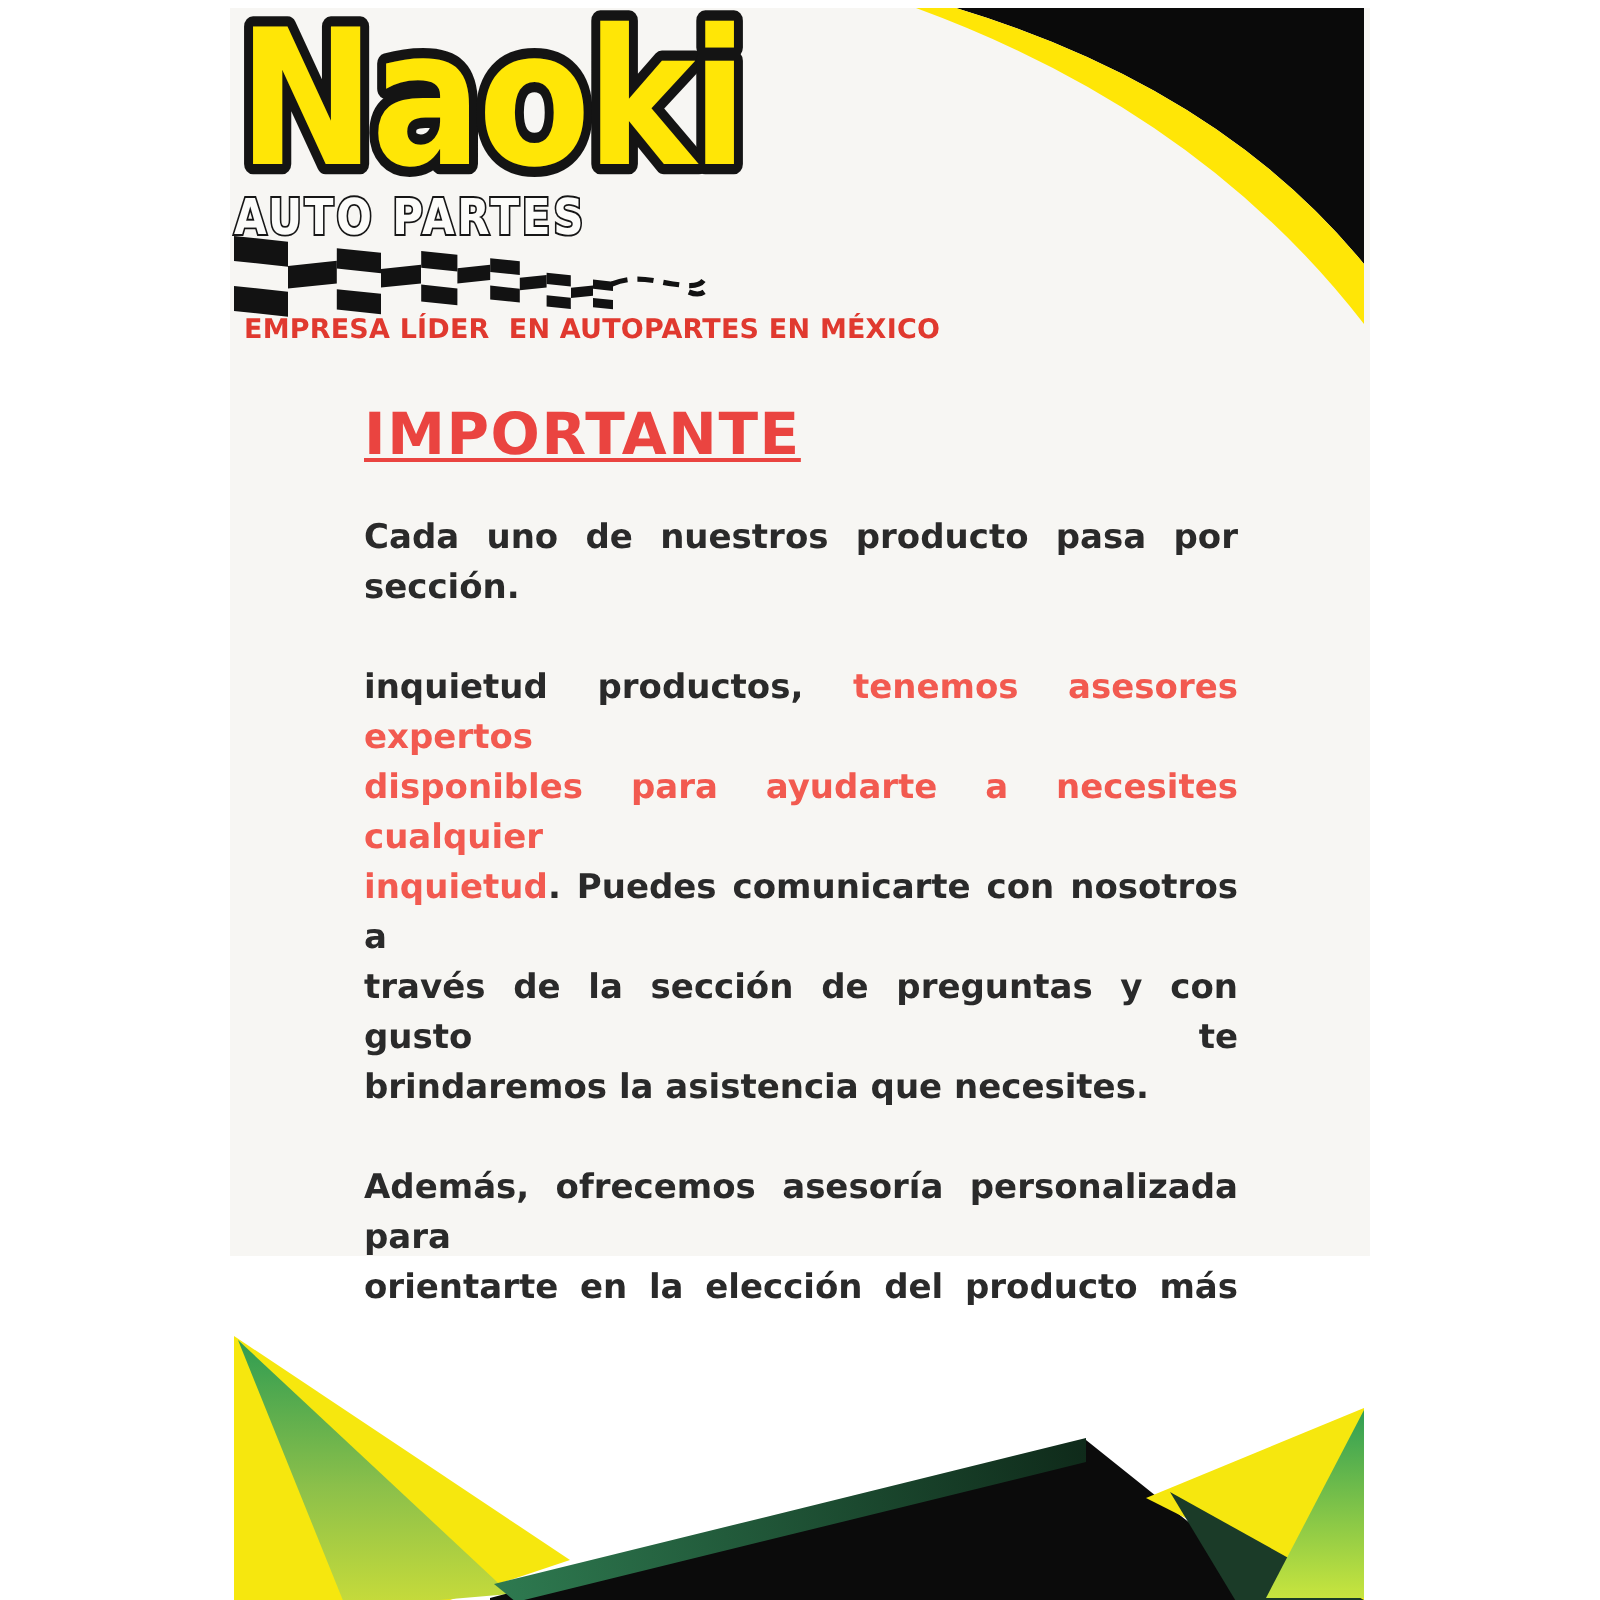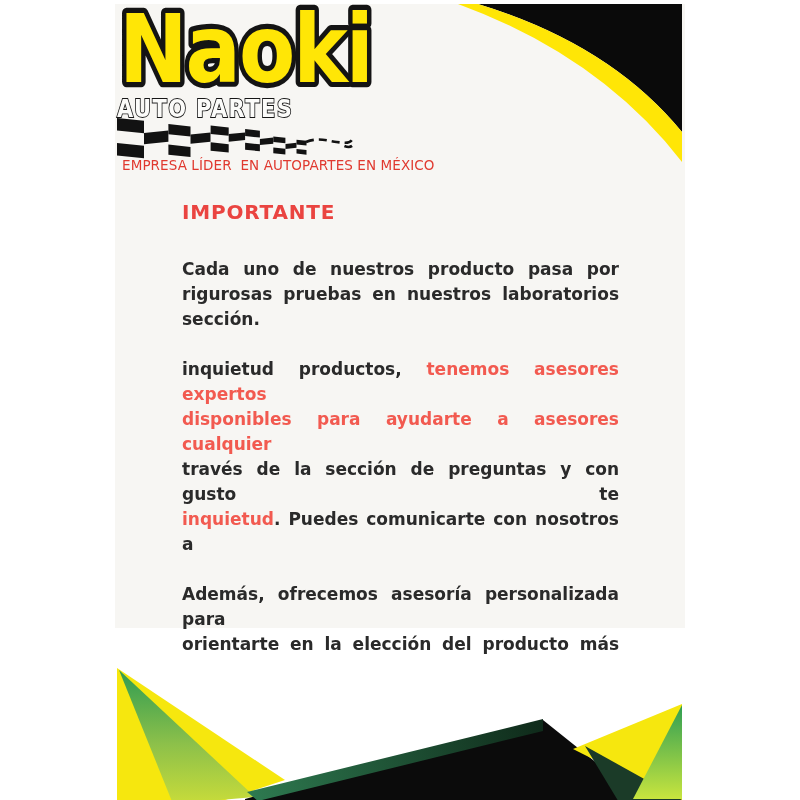--- a/index.html
+++ b/index.html
@@ -4,25 +4,25 @@
 <style>
   html,body{margin:0;padding:0;}
   body{width:800px;height:800px;background:#ffffff;overflow:hidden;
        font-family:"DejaVu Sans","Liberation Sans",sans-serif;position:relative;}
   .flyer{position:absolute;left:115px;top:4px;width:570px;height:624px;background:#f7f6f3;}
   svg{display:block;}
   
   .naoki-svg{position:absolute;left:0px;top:0px;}
   .subtitle-svg{position:absolute;left:0px;top:88px;}
   .flag-svg{position:absolute;left:0px;top:112px;}
-  .tagline{position:absolute;left:7px;top:153px;font-size:13.5px;font-weight:400;
+  .tagline{position:absolute;left:7px;top:153px;font-size:13.5px;font-weight:700;
            color:#e0392f;letter-spacing:.1px;white-space:pre;}
   
-  .heading{position:absolute;left:67px;top:196px;font-size:20px;font-weight:800;
-           color:#ea4440;letter-spacing:.8px;margin:0;}
+  .heading{position:absolute;left:67px;top:196px;font-size:29px;font-weight:800;
+           color:#ea4440;letter-spacing:.8px;margin:0;text-decoration:underline;}
   .content{position:absolute;left:67px;top:253px;width:437px;color:#2a2a2a;
            font-weight:700;font-size:17px;}
   .para{margin:0 0 25px 0;}
   .para:last-child{margin-bottom:0;}
   .pline{line-height:25px;text-align:justify;text-align-last:justify;text-justify:inter-word;}
   .pline.last{text-align-last:left;}
   .hl{color:#f25a50;}
   
   .corner-tr{position:absolute;right:0;top:0;}
   .bottom-decor{position:absolute;left:0;top:655px;}
@@ -91,28 +91,28 @@
         <path d="M 191,26 C 203.41790563781228,21 213.41790563781228,25 221.41790563781228,26 S 235.41790563781228,28 237.41790563781228,23 M 229.41790563781228,30 q 7,3 10,-3" fill="none" stroke="#121212" stroke-width="2.6" stroke-dasharray="8 5"></path>
       </svg>
     <div class="tagline">EMPRESA LÍDER  EN AUTOPARTES EN MÉXICO</div>
   </header>
 
   <main>
     <h1 class="heading">IMPORTANTE</h1>
     <div class="content" id="paragraphs">
         <div class="para">
           <div class="pline"><span>Cada uno de nuestros producto pasa por</span></div>
-          <div class="pline"><span>rigurosas pruebas en nuestros laboratorios</span></div>
           <div class="pline last"><span>sección.</span></div>
         </div>
         <div class="para">
           <div class="pline"><span>inquietud productos, </span><span class="hl">tenemos asesores expertos</span></div>
-          <div class="pline"><span class="hl">disponibles para ayudarte a asesores cualquier</span></div>
+          <div class="pline"><span class="hl">disponibles para ayudarte a necesites cualquier</span></div>
+          <div class="pline"><span class="hl">inquietud</span><span>. Puedes comunicarte con nosotros a</span></div>
           <div class="pline"><span>través de la sección de preguntas y con gusto te</span></div>
-          <div class="pline"><span class="hl">inquietud</span><span>. Puedes comunicarte con nosotros a</span></div>
+          <div class="pline last"><span>brindaremos la asistencia que necesites.</span></div>
         </div>
         <div class="para">
           <div class="pline"><span>Además, ofrecemos asesoría personalizada para</span></div>
           <div class="pline"><span>orientarte en la elección del producto más</span></div>
         </div>
       </div>
   </main>
 
   <svg class="bottom-decor" width="570" height="145" viewBox="0 0 570 145">
     <defs>

